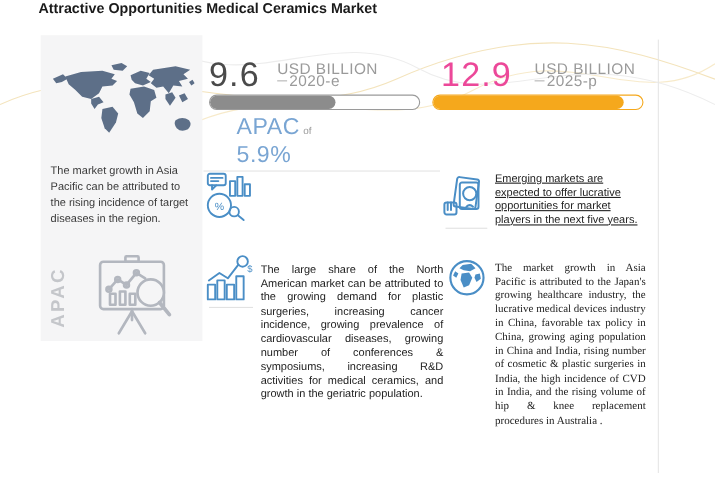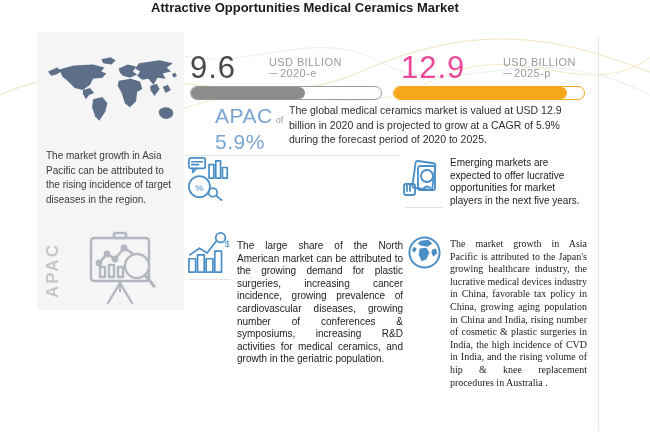--- a/index.html
+++ b/index.html
@@ -2,34 +2,34 @@
 <html><head>
 <meta charset="utf-8">
 <style>
   html,body{margin:0;padding:0;background:#fff;}
   .stage{position:relative;width:650px;height:445px;background:#fff;overflow:hidden;
          font-family:"Liberation Sans","DejaVu Sans",sans-serif;color:#2b2b2b;}
   .abs{position:absolute;}
   
   .waves{left:0;top:28;width:650px;height:130px;z-index:0;pointer-events:none;}
   
-  .title{left:0;top:8;width:610px;text-align:center;font-size:13px;font-weight:bold;color:#1a1a1a;z-index:3;}
+  .title{left:0;top:8;width:610px;font-size:13px;font-weight:bold;color:#1a1a1a;z-index:3;padding-left:35px;}
   
   .panel{left:37px;top:32px;width:147px;height:278px;background:#f5f5f6;z-index:2;}
   .map{position:absolute;left:7px;top:8px;width:133px;height:104px;}
   .panel-text{position:absolute;left:9px;top:117px;width:132px;font-size:10px;line-height:14.5px;color:#3a3a3a;}
   .apac{position:absolute;left:6px;top:200px;height:78px;width:22px;
         writing-mode:vertical-rl;transform:rotate(180deg);
         font-size:17px;font-weight:bold;color:#c4c6ca;letter-spacing:2px;text-align:center;}
   .board-icon{position:absolute;left:42px;top:198px;width:82px;height:78px;}
   
   .big-num{top:50px;font-size:31px;letter-spacing:1px;z-index:2;}
   .num-gray{left:190px;color:#4a4a4a;}
   .num-orange{left:401px;color:#ec4899;}
-  .unit{top:57px;font-size:11px;line-height:10.5px;color:#9a9a9a;letter-spacing:.4px;z-index:2;margin-left:17px;}
+  .unit{top:57px;font-size:14px;line-height:10.5px;color:#9a9a9a;letter-spacing:.4px;z-index:2;}
   .unit-1{left:252px;} .unit-2{left:486px;}
   .year-dash{display:inline-block;width:9px;height:1px;background:#b5b5b5;vertical-align:middle;margin-right:2px;}
   .bar{top:86px;width:190px;height:12px;border-radius:7px;background:#fff;z-index:2;}
   .bar-1{left:190px;border:1px solid #9a9a9a;}
   .bar-2{left:393px;border:1px solid #f5a81c;}
   .bar-fill{height:100%;border-radius:7px;}
   .bar-1 .bar-fill{background:#8c8c8c;}
   .bar-2 .bar-fill{background:#f5a81c;}
   
   .cagr{left:215px;top:105px;z-index:2;color:#79a5d3;line-height:21px;}
@@ -42,21 +42,21 @@
   .icon-shadow{height:1px;background:#e2e2e2;z-index:1;}
   
   .blk-icon{z-index:2;}
   .blk-text{font-size:10px;line-height:12.6px;color:#222;z-index:2;}
   .just{text-align:justify;}
   .m1i{left:187px;top:156px;width:46px;height:46px;}
   .m1t{left:237px;top:155px;width:166px;}
   .m2i{left:187px;top:230px;width:46px;height:46px;}
   .m2t{left:237px;top:240px;width:166px;}
   .r1i{left:402px;top:160px;width:44px;height:44px;}
-  .r1t{left:450px;top:157px;width:138px;}
+  .r1t{left:450px;top:157px;width:138px;text-decoration:underline;}
   .r2i{left:407px;top:235px;width:35px;height:35px;}
   .r2t{left:450px;top:238px;width:137px;font-family:Liberation Serif, serif;}
 </style>
 </head>
 <body>
 
 <div class="stage">
 
   <svg class="abs waves" viewBox="0 0 650 130">
     <path d="M0,95 C120,40 240,125 360,72 S560,38 650,72" fill="none" stroke="#f0dcaa" stroke-width="1" opacity="0.8"></path>
@@ -121,21 +121,20 @@
     <div><span class="year-dash"></span><span>2025-p</span></div>
   </div>
   <div class="abs bar bar-2">
     <div class="bar-fill" style="width: 91%;"></div>
   </div>
 
   <div class="abs cagr">
     <span class="big">APAC</span><span class="of">of</span><br>
     <span class="big">5.9%</span>
   </div>
-  <div class="abs summary">The global medical ceramics market is valued at USD 12.9 billion in 2020 and is projected to grow at a CAGR of 5.9% during the forecast period of 2020 to 2025.</div>
 
   <div class="abs hdiv"></div>
   <div class="abs vdiv"></div>
   <div class="abs icon-shadow" style="left:190px;top:279px;width:40px;"></div>
   <div class="abs icon-shadow" style="left:405px;top:207px;width:38px;"></div>
 
   <svg class="abs blk-icon m1i" viewBox="0 0 48 48">
     <g fill="none" stroke="#4a8ec6" stroke-width="1.8" stroke-linecap="round" stroke-linejoin="round">
       <rect x="2" y="2" width="17" height="11" rx="2"></rect>
       <line x1="5" y1="6" x2="16" y2="6"></line>

